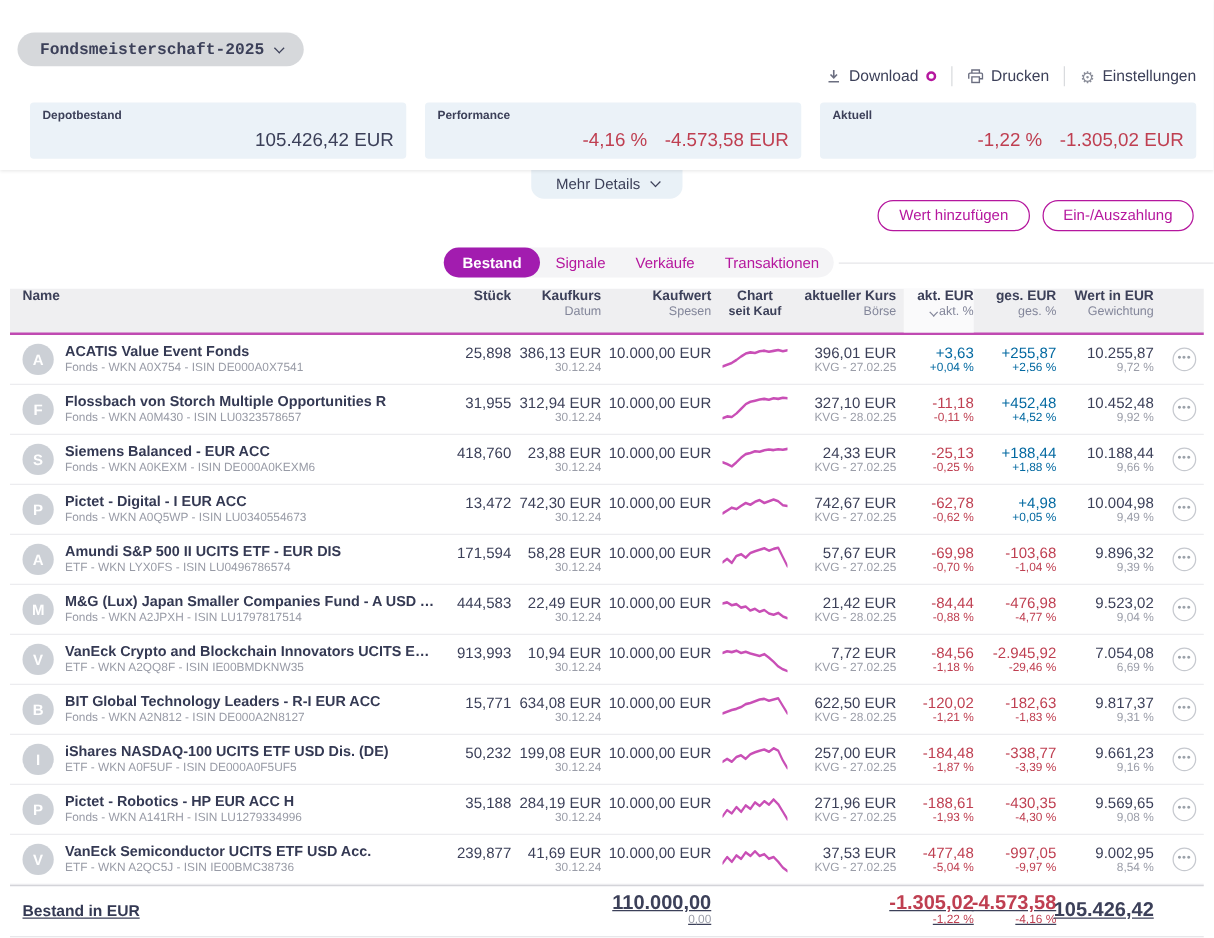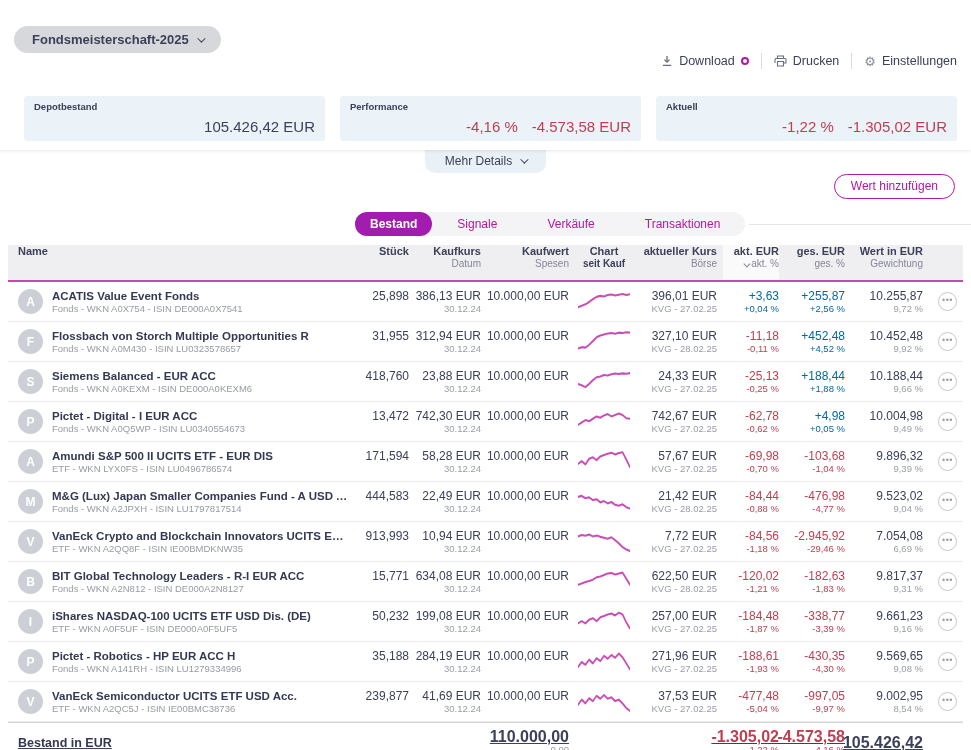--- a/index.html
+++ b/index.html
@@ -4,49 +4,49 @@
 <style>
   * { box-sizing: border-box; margin: 0; padding: 0; }
   html,body { width: 971px; height: 750px; overflow: hidden; background:#fff;
     font-family: "Liberation Sans", sans-serif; color:#3c4059; }
 
   
   .topbar { background:#fff; padding:10px 14px 9px 14px; box-shadow:0 1px 3px rgba(0,0,0,.10); position:relative; z-index:2; }
   .topbar-row1 { display:flex; align-items:center; justify-content:space-between; }
   .portfolio-pill { display:inline-flex; align-items:center; gap:8px; background:#d6d8db; border:none;
     border-radius:16px; padding:6px 18px; font-weight:bold; font-size:13px; color:#3c4059; cursor:pointer;
-    font-family:Liberation Sans, sans-serif; }
+    font-family:Liberation Mono, monospace; }
   .chev { width:6px; height:6px; border-right:1.6px solid currentColor; border-bottom:1.6px solid currentColor;
     display:inline-block; transform:rotate(45deg) translateY(-2px); }
   .top-actions { display:flex; align-items:center; gap:12px; font-size:12.5px; color:#3c4059;margin-top:43px; }
   .top-action { display:inline-flex; align-items:center; gap:6px; background:none; border:none; cursor:pointer;
     font-size:12.5px; color:#3c4059; font-family:inherit; }
   .badge-ring { width:8px; height:8px; border:2.5px solid #b5179e; border-radius:50%; display:inline-block; }
   .vdiv { width:1px; height:16px; background:#d9dbde; }
 
-  .cards-row { display:grid; grid-template-columns:repeat(3,1fr); gap:15px; margin-top:27px;padding-left:10px; }
+  .cards-row { display:grid; grid-template-columns:repeat(3,1fr); gap:15px; margin-top:13px;padding-left:10px; }
   .card { background:#ebf2f8; border-radius:3px; height:45px; padding:5px 10px 6px 10px;
     display:flex; flex-direction:column; justify-content:space-between; }
   .card-label { font-size:9.5px; font-weight:bold; color:#3c4059; }
   .card-vals { align-self:flex-end; font-size:15px; display:flex; gap:14px; }
   .navy { color:#3c4059; } .neg { color:#bf3f51; } .pos { color:#2fa14f; } .muted { color:#9a9da8; }
 
   .more-wrap { text-align:center; height:21px; position:relative; z-index:1; }
   .more-btn { display:inline-flex; align-items:center; gap:8px; background:#e9f1f7; border:none; cursor:pointer;
     border-radius:0 0 10px 10px; padding:4px 20px 5px 20px; font-size:12px; color:#3c4059; font-family:inherit; }
 
   .actions-row { display:flex; justify-content:flex-end; gap:10px; padding:3px 16px 0 0; }
   .outline-btn { background:#fff; border:1.5px solid #b5179e; color:#b5179e; border-radius:15px;
     padding:4px 16px 5px 16px; font-size:12px; cursor:pointer; font-family:inherit; }
 
   
   .tabs-row { display:flex; align-items:center; margin-top:13px; }
   .tabs-spacer { flex:0 0 355px; }
   .tabs-group { display:inline-flex; align-items:center; background:#f4f4f6; border-radius:15px; }
-  .tab { border:none; background:none; font-size:12px; color:#b5179e; padding:5px 25px; cursor:pointer; font-family:inherit; white-space:nowrap; }
+  .tab { border:none; background:none; font-size:12px; color:#b5179e; padding:5px 12px; cursor:pointer; font-family:inherit; white-space:nowrap; }
   .tab.active { background:#a21caf; color:#fff; font-weight:bold; border-radius:15px; padding:5px 15px; }
   .tabs-line { flex:1; border-top:1px solid #e6e6e9; margin-left:4px; }
 
   
   .table-wrap { margin:9px 8px 0 8px; }
   .grid-row { display:grid; column-gap:6px; align-items:center;
     grid-template-columns: minmax(0,1fr) 55px 66px 82px 58px 78px 56px 60px 72px 28px;
     padding:0 6px 0 10px; }
   .thead { background:#efeff1; border-bottom:2px solid #c04ab2; height:37px; }
   .hcell { display:flex; flex-direction:column; align-items:flex-end; height:100%; cursor:pointer; }
@@ -142,20 +142,21 @@
 
 <div class="more-wrap">
   <button class="more-btn">
     <span>Mehr Details</span>
     <span class="chev"></span>
   </button>
 </div>
 
 <div class="actions-row">
   <button class="outline-btn">Wert hinzufügen</button>
+  <button class="outline-btn">Ein-/Auszahlung</button>
 </div>
 
 <div class="tabs-row">
   <span class="tabs-spacer"></span>
   <div class="tabs-group">
     <button class="tab active">Bestand</button>
     <button class="tab">Signale</button>
     <button class="tab">Verkäufe</button>
     <button class="tab">Transaktionen</button>
   </div>

